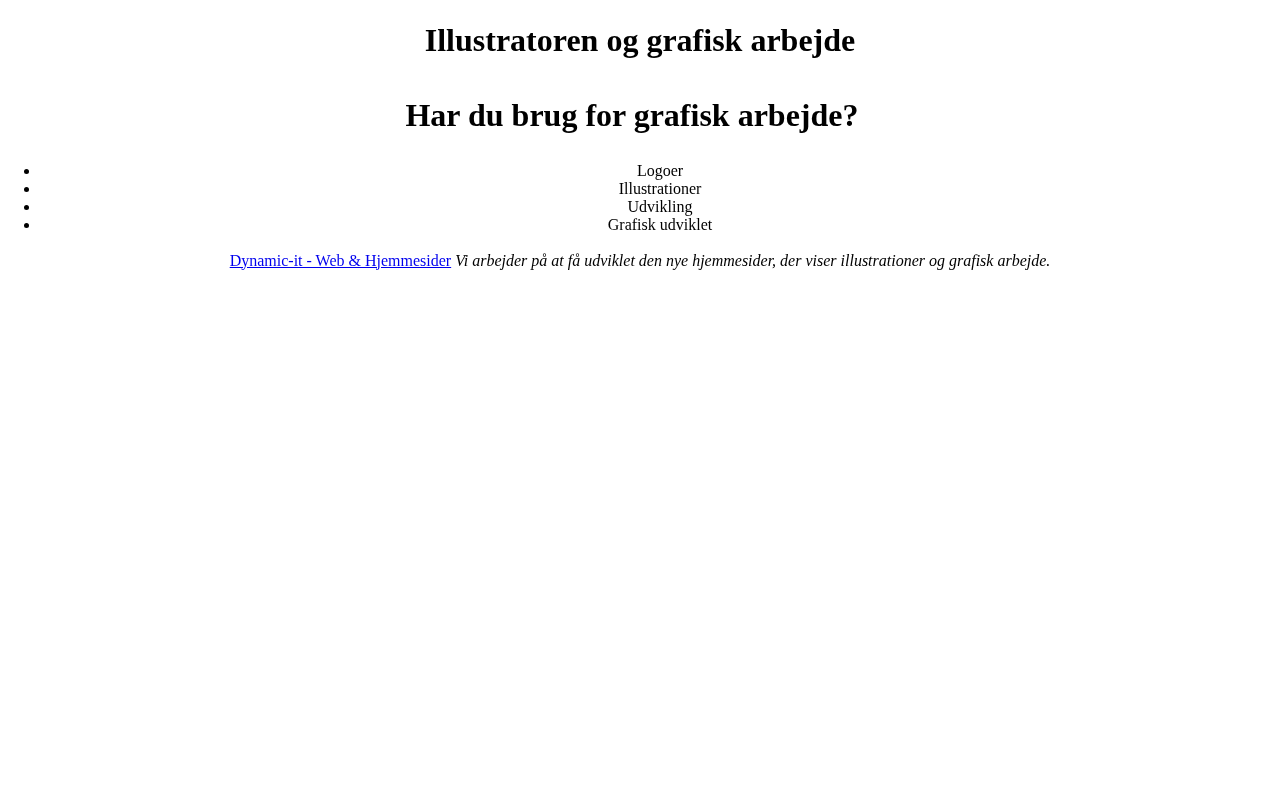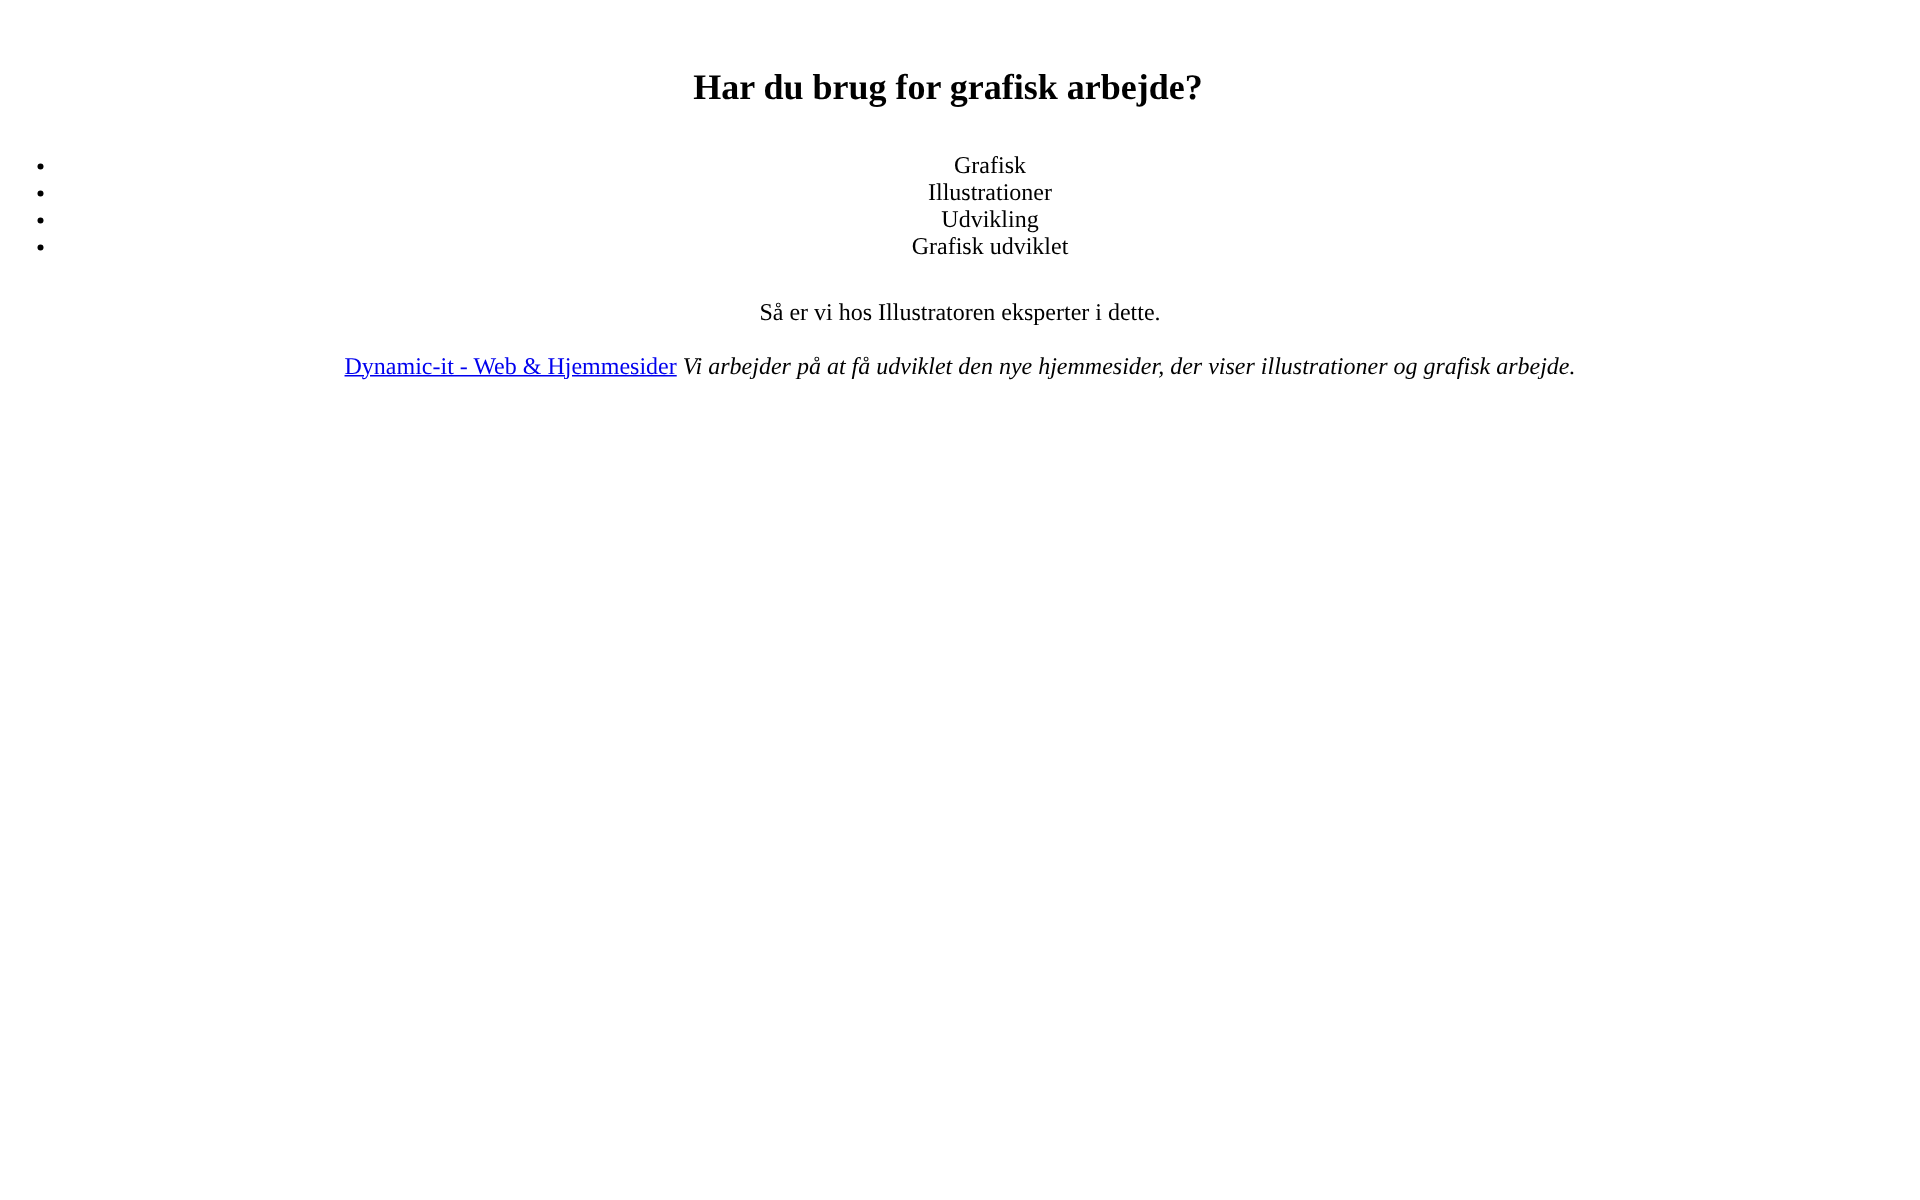--- a/index.html
+++ b/index.html
@@ -21,21 +21,21 @@
   h1.main-title {
     font-family: "Liberation Serif", "DejaVu Serif", serif;
     font-size: 32px;
     font-weight: bold;
     text-align: center;
     margin: 14px 0 0 0;
     line-height: 1.15;
   }
   h2.sub-title {
     font-family: "Liberation Serif", "DejaVu Serif", serif;
-    font-size: 24px;
+    font-size: 32px;
     font-weight: bold;
     text-align: center;
     margin: 38px 16px 0 0;
     line-height: 1.15;
   }
   ul.service-list {
     margin: 28px 0 0 0;
     padding: 0 0 0 40px;
     list-style-type: disc;
     text-align: center;
@@ -68,39 +68,39 @@
   }
   span.footer-note {
     font-style: italic;
   }
 </style>
 </head>
 <body>
 
 <div class="page">
 
+  <h1 class="main-title">Illustratoren og grafisk arbejde</h1>
 
   <h2 class="sub-title">Har du brug for grafisk arbejde?</h2>
 
   <ul class="service-list">
     <li>
-      <span>Grafisk</span>
+      <span>Logoer</span>
     </li>
     <li>
       <span>Illustrationer</span>
     </li>
     <li>
       <span>Udvikling</span>
     </li>
     <li>
       <span>Grafisk udviklet</span>
     </li>
   </ul>
 
-  <p class="body-line expert-line">Så er vi hos Illustratoren eksperter i dette.</p>
 
 
   <p class="body-line footer-line">
     <a class="footer-link" href="#">Dynamic-it - Web &amp; Hjemmesider</a>
     <span class="footer-note">Vi arbejder på at få udviklet den nye hjemmesider, der viser illustrationer og grafisk arbejde.</span>
   </p>
 
 </div>
 
 </body></html>

